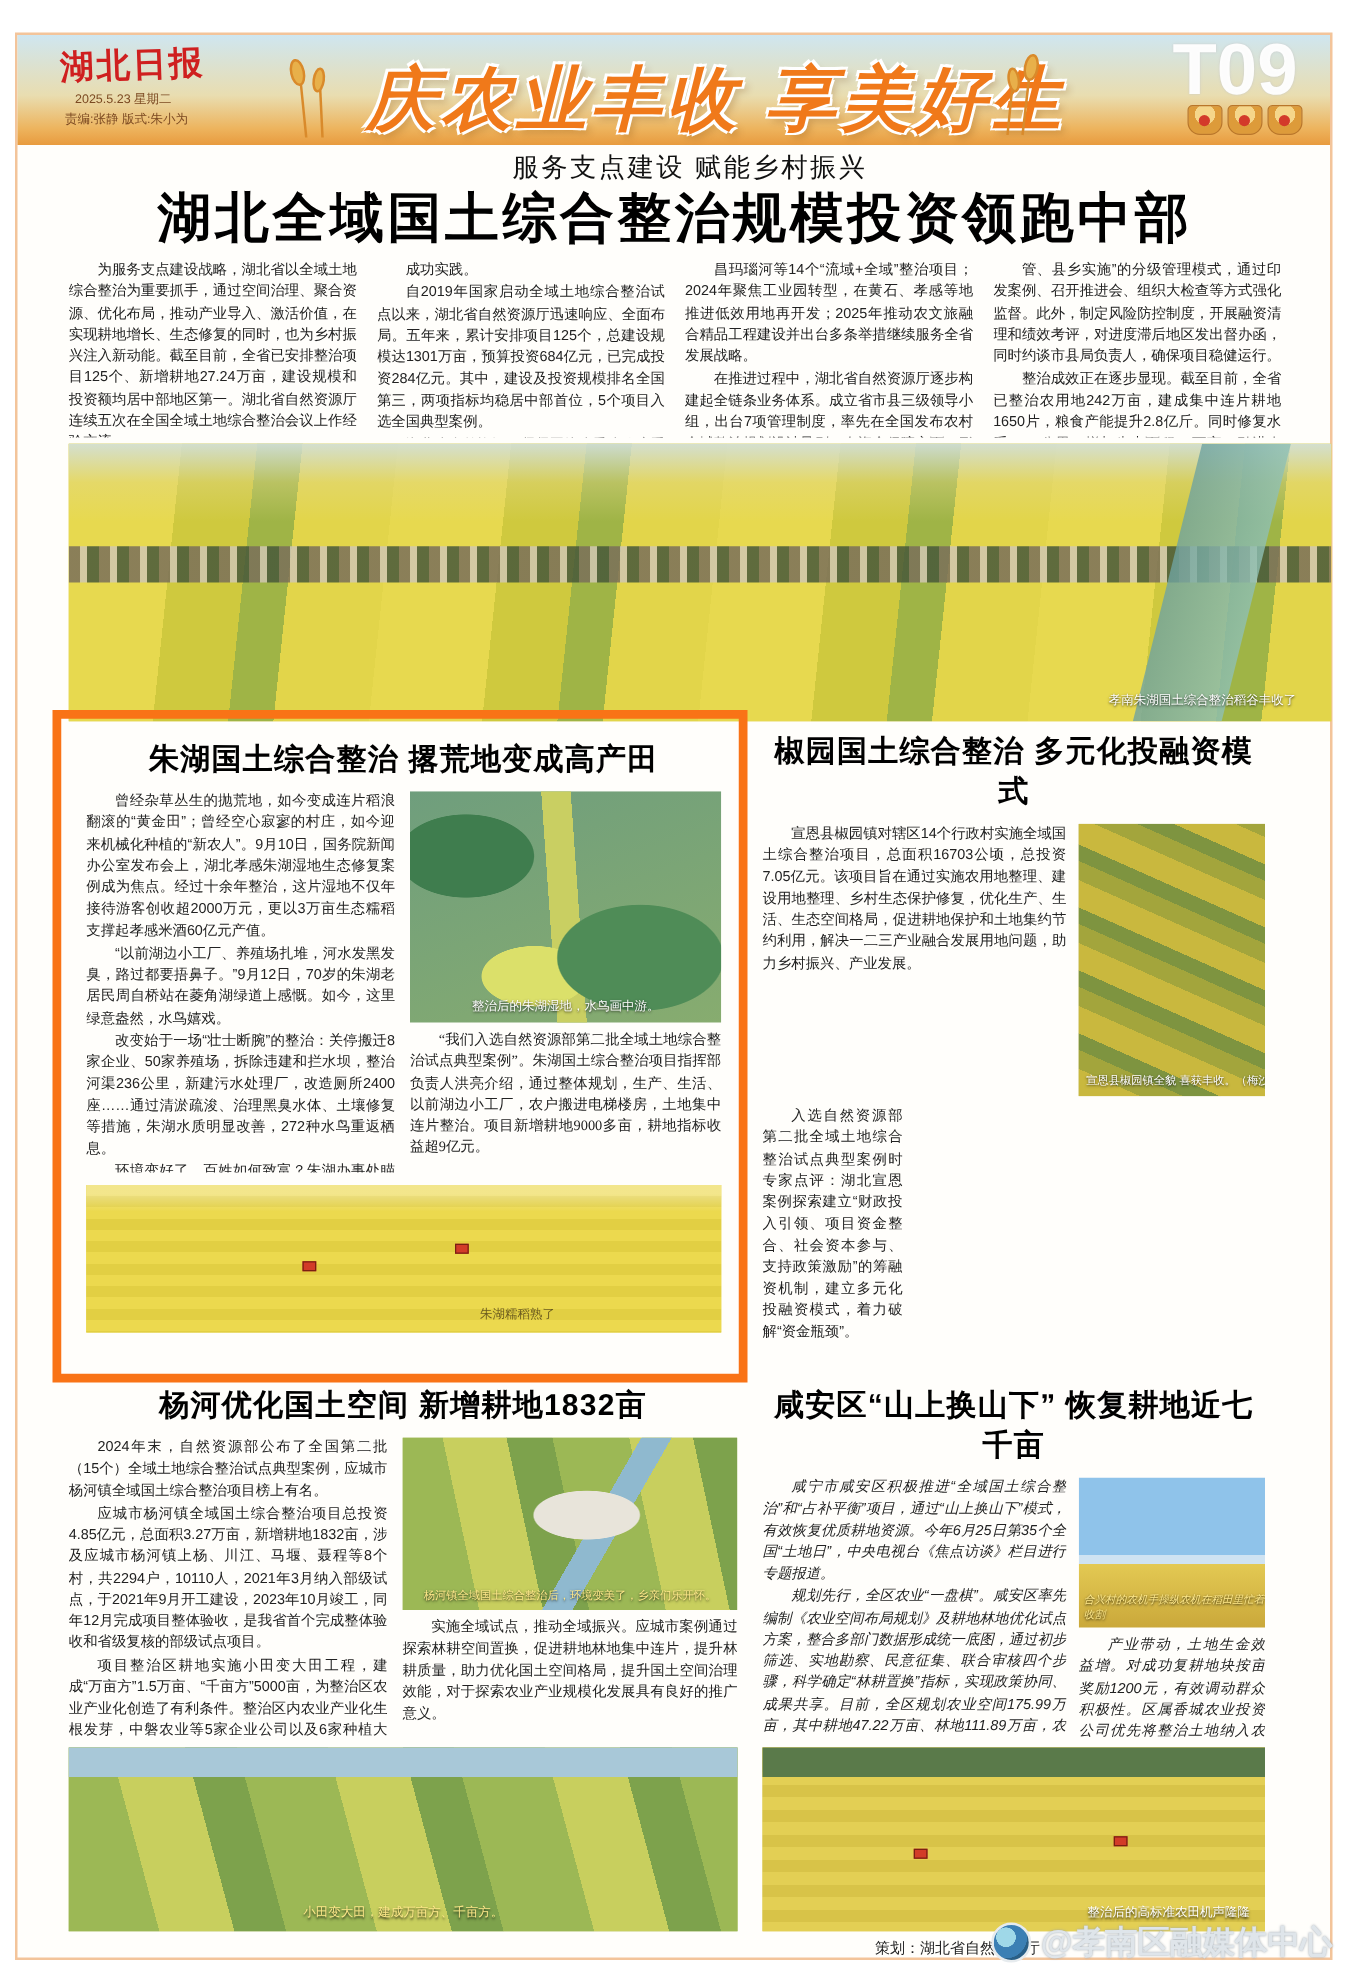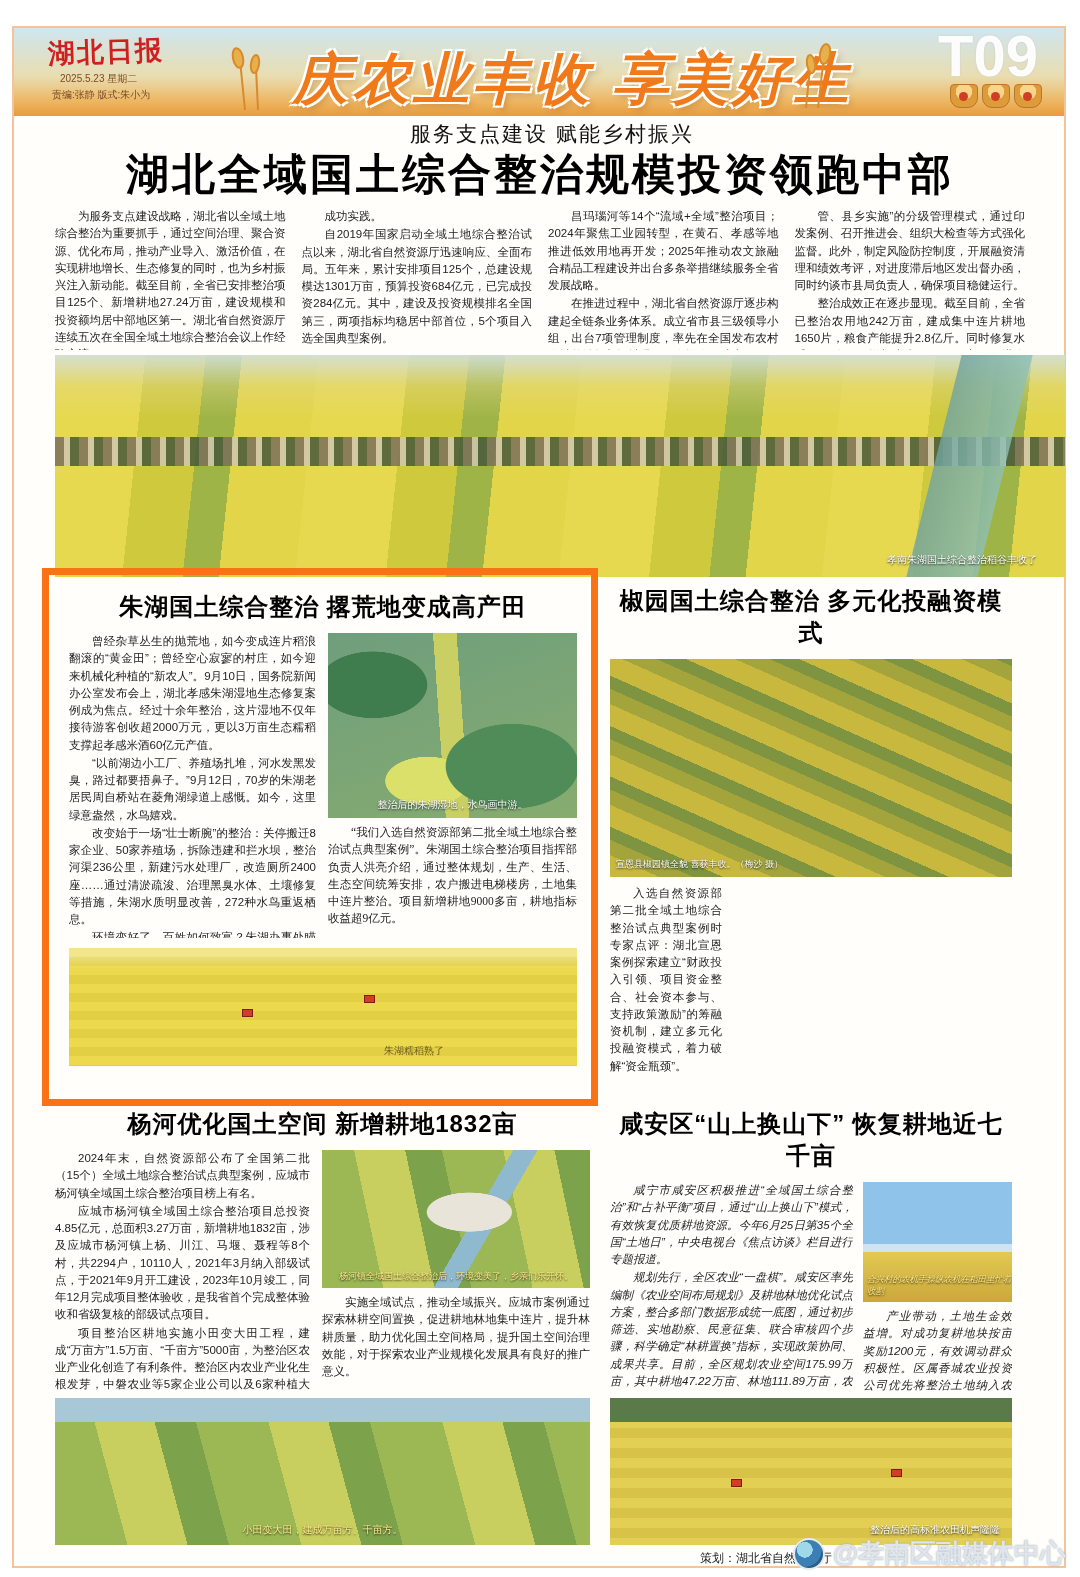--- a/index.html
+++ b/index.html
@@ -160,34 +160,37 @@
           <p>曾经杂草丛生的抛荒地，如今变成连片稻浪翻滚的“黄金田”；曾经空心寂寥的村庄，如今迎来机械化种植的“新农人”。9月10日，国务院新闻办公室发布会上，湖北孝感朱湖湿地生态修复案例成为焦点。经过十余年整治，这片湿地不仅年接待游客创收超2000万元，更以3万亩生态糯稻支撑起孝感米酒60亿元产值。</p>
           <p>“以前湖边小工厂、养殖场扎堆，河水发黑发臭，路过都要捂鼻子。”9月12日，70岁的朱湖老居民周自桥站在菱角湖绿道上感慨。如今，这里绿意盎然，水鸟嬉戏。</p>
           <p>改变始于一场“壮士断腕”的整治：关停搬迁8家企业、50家养殖场，拆除违建和拦水坝，整治河渠236公里，新建污水处理厂，改造厕所2400座……通过清淤疏浚、治理黑臭水体、土壤修复等措施，朱湖水质明显改善，272种水鸟重返栖息。</p>
           <p>环境变好了，百姓如何致富？朱湖办事处瞄准生态农业：推广糯稻规模化种植，发展富硒莲藕、清水鱼虾等特色农产品。其中，3万多亩生态糯稻成为“黄金名片”。</p>
         </div>
       <div class="c2">
         <div class="photo wetland" style="height:185px">
           <div class="caption" style="left:50%;transform:translateX(-50%);bottom:6px">整治后的朱湖湿地，水鸟画中游。</div>
         </div>
         <div class="body">
-            <p>“我们入选自然资源部第二批全域土地综合整治试点典型案例”。朱湖国土综合整治项目指挥部负责人洪亮介绍，通过整体规划，生产、生活、生态空间统筹安排，农户搬进电梯楼房，土地集中连片整治。项目新增耕地9000多亩，耕地指标收益超9亿元。</p>
+            <p>“我们入选自然资源部第二批全域土地综合整治试点典型案例”。朱湖国土综合整治项目指挥部负责人洪亮介绍，通过整体规划，生产、生活、以前湖边小工厂，农户搬进电梯楼房，土地集中连片整治。项目新增耕地9000多亩，耕地指标收益超9亿元。</p>
           </div>
       </div>
     </div>
     <div class="photo field-gold" style="height:118px;margin-top:10px">
       <div class="harvester" style="left:34%;top:52%"></div>
       <div class="harvester" style="left:58%;top:40%"></div>
       <div class="caption dark" style="left:62%;bottom:8px">朱湖糯稻熟了</div>
     </div>
   </div>
 
   <div id="jiaoyuan">
     <h2 class="article-head">椒园国土综合整治 多元化投融资模式</h2>
     <div class="row1">
+      <div class="body" style="width:243px">
+          <p>宣恩县椒园镇对辖区14个行政村实施全域国土综合整治项目，总面积16703公顷，总投资7.05亿元。该项目旨在通过实施农用地整理、建设用地整理、乡村生态保护修复，优化生产、生活、生态空间格局，促进耕地保护和土地集约节约利用，解决一二三产业融合发展用地问题，助力乡村振兴、产业发展。</p>
+        </div>
       <div class="photo terrace1" style="flex:1">
         <div class="caption" style="left:6px;bottom:6px;font-size:9px">宣恩县椒园镇全貌 喜获丰收。（梅沙 摄）</div>
       </div>
     </div>
     <div class="row2">
       <div class="body" style="width:112px">
           <p>入选自然资源部第二批全域土地综合整治试点典型案例时专家点评：湖北宣恩案例探索建立“财政投入引领、项目资金整合、社会资本参与、支持政策激励”的筹融资机制，建立多元化投融资模式，着力破解“资金瓶颈”。</p>
         </div>
     </div>
   </div>

